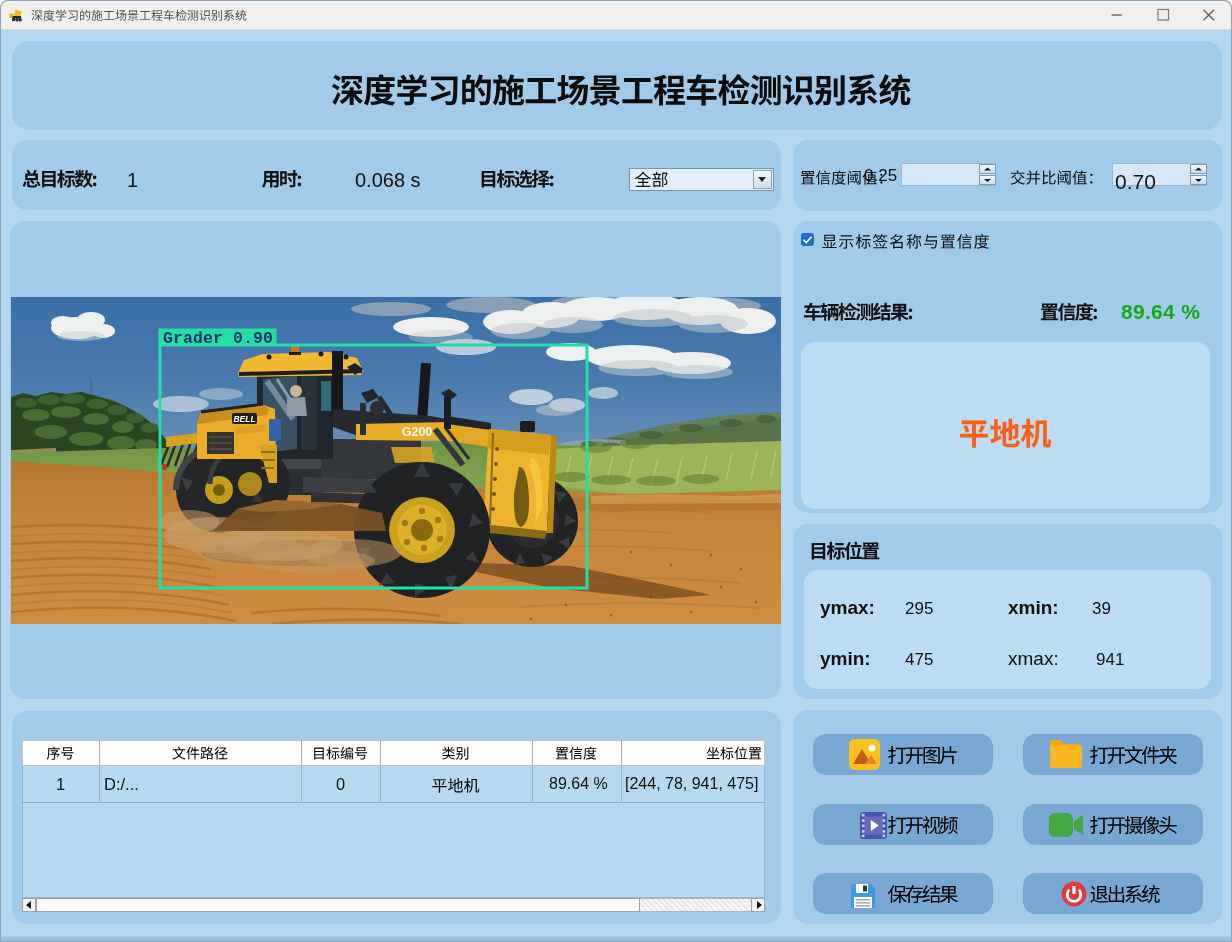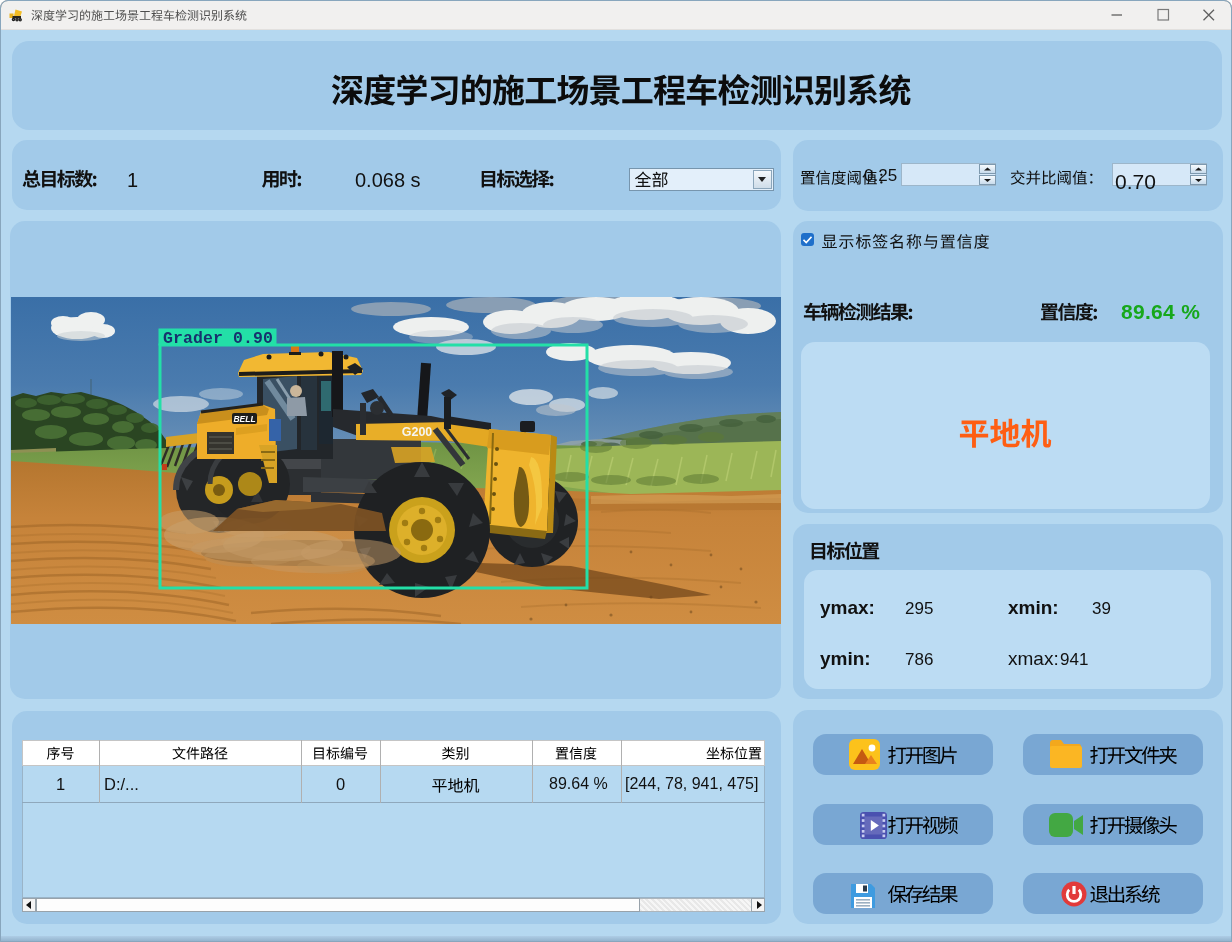--- a/index.html
+++ b/index.html
@@ -395,23 +395,23 @@
 <div class="num" style="left:1121px;top:300px;font-size:21px;font-weight:bold;color:#17a81b;letter-spacing:0.3px">89.64&nbsp;%</div>
 
 <div class="inner" style="left:801px;top:342px;width:409px;height:167px"></div>
 
 <div class="inner" style="left:804px;top:570px;width:407px;height:119px"></div>
 <div class="num" style="left:820px;top:597px;font-size:19px;font-weight:bold">ymax:</div>
 <div class="num" style="left:905px;top:599px;font-size:17px">295</div>
 <div class="num" style="left:1008px;top:597px;font-size:19px;font-weight:bold">xmin:</div>
 <div class="num" style="left:1092px;top:599px;font-size:17px">39</div>
 <div class="num" style="left:820px;top:648px;font-size:19px;font-weight:bold">ymin:</div>
-<div class="num" style="left:905px;top:650px;font-size:17px">786</div>
+<div class="num" style="left:905px;top:650px;font-size:17px">475</div>
 <div class="num" style="left:1008px;top:648px;font-size:19px;font-weight:normal">xmax:</div>
-<div class="num" style="left:1060px;top:650px;font-size:17px">941</div>
+<div class="num" style="left:1096px;top:650px;font-size:17px">941</div>
 
 <div class="abs" style="left:22px;top:740px;width:743px;height:158px;background:#b6d9f1;border:1px solid #9ab4c8;border-top:none">
 </div>
 <div class="abs" style="left:22px;top:740px;width:743px;height:26px;background:#fff;border:1px solid #c5c5c5"></div>
 <div class="abs" style="left:22px;top:766px;width:743px;height:37px;border-bottom:1px solid #8fa8bc"></div>
 
 <div class="abs" style="left:99px;top:740px;width:1px;height:63px;background:#b0b0b0"></div>
 <div class="abs" style="left:301px;top:740px;width:1px;height:63px;background:#b0b0b0"></div>
 <div class="abs" style="left:380px;top:740px;width:1px;height:63px;background:#b0b0b0"></div>
 <div class="abs" style="left:532px;top:740px;width:1px;height:63px;background:#b0b0b0"></div>

